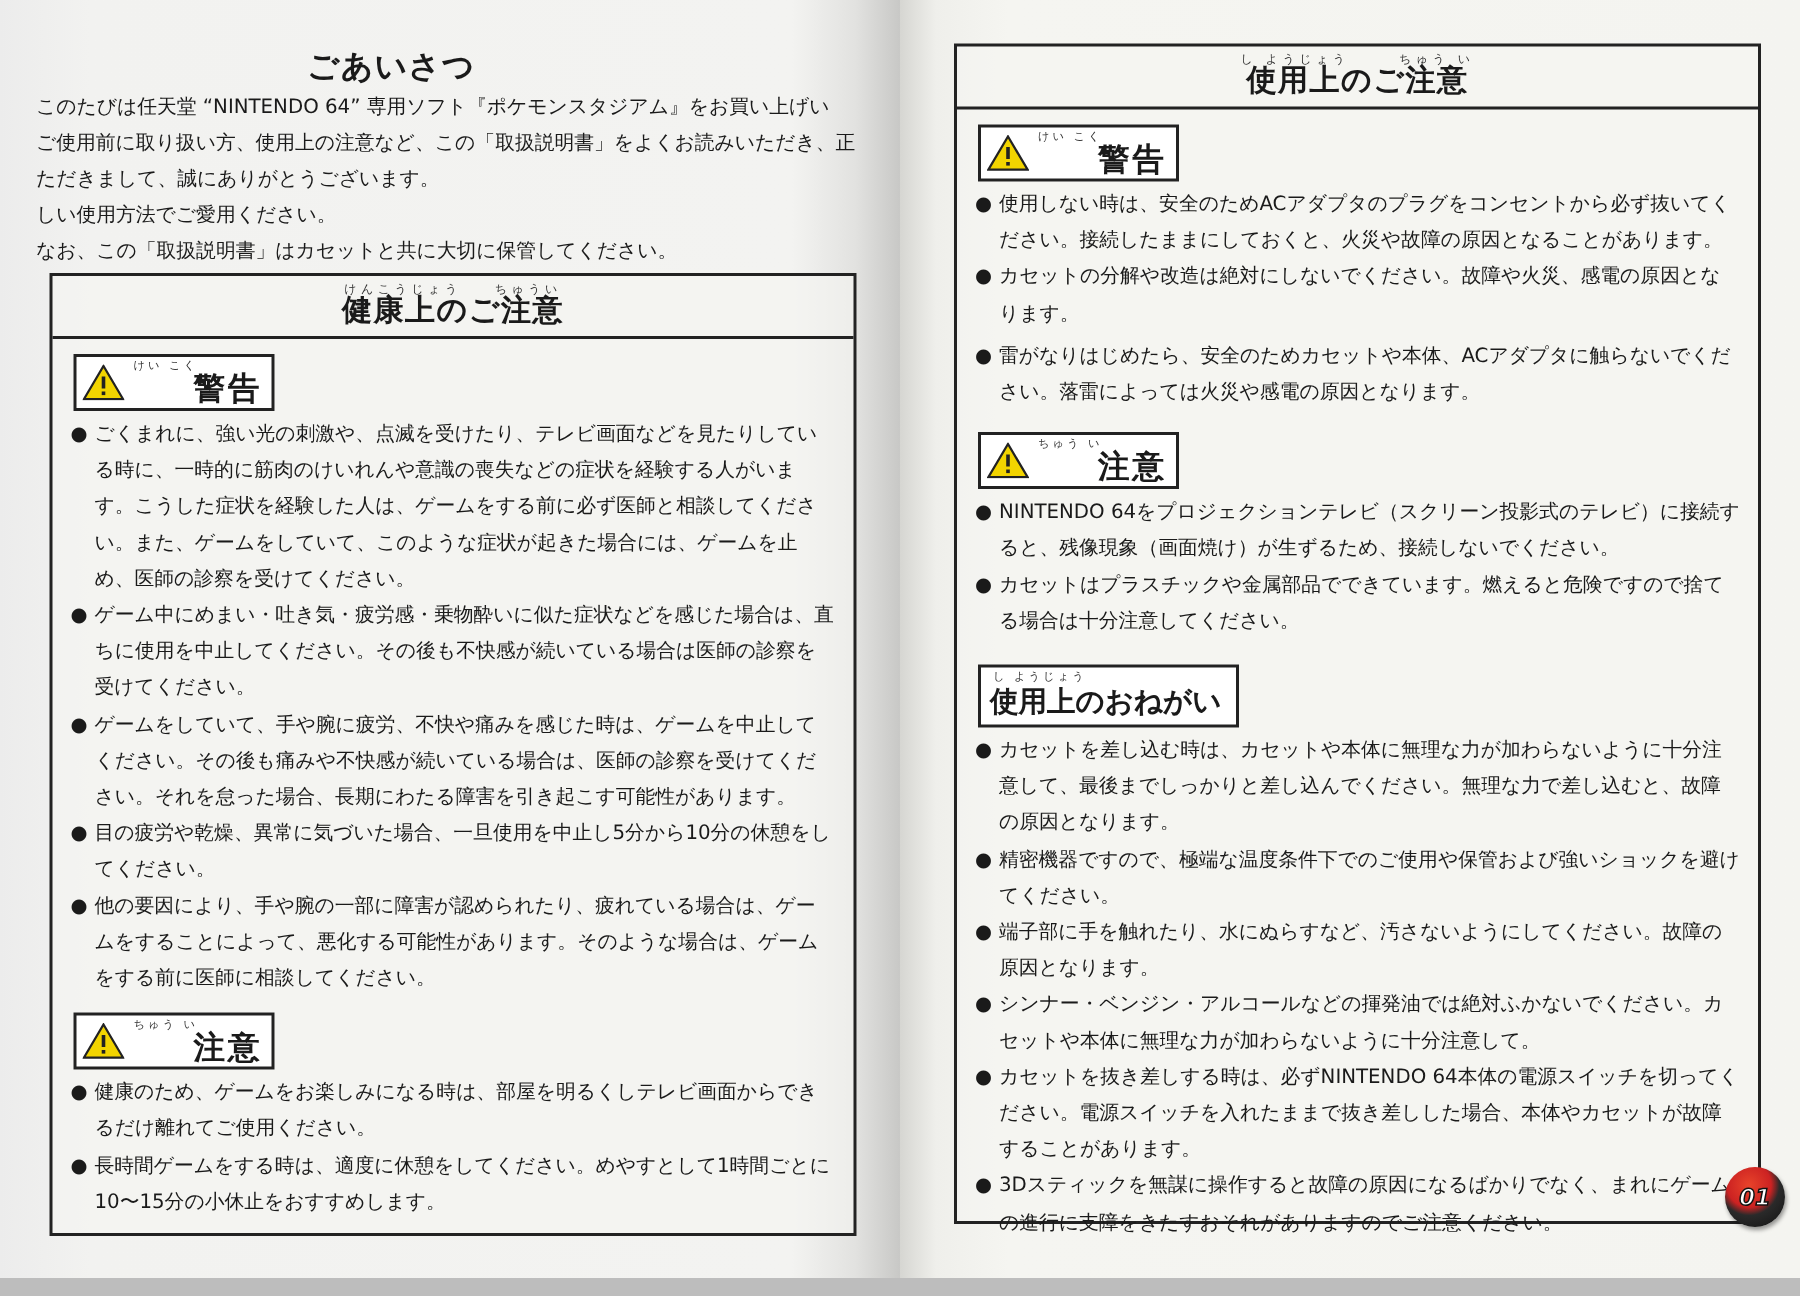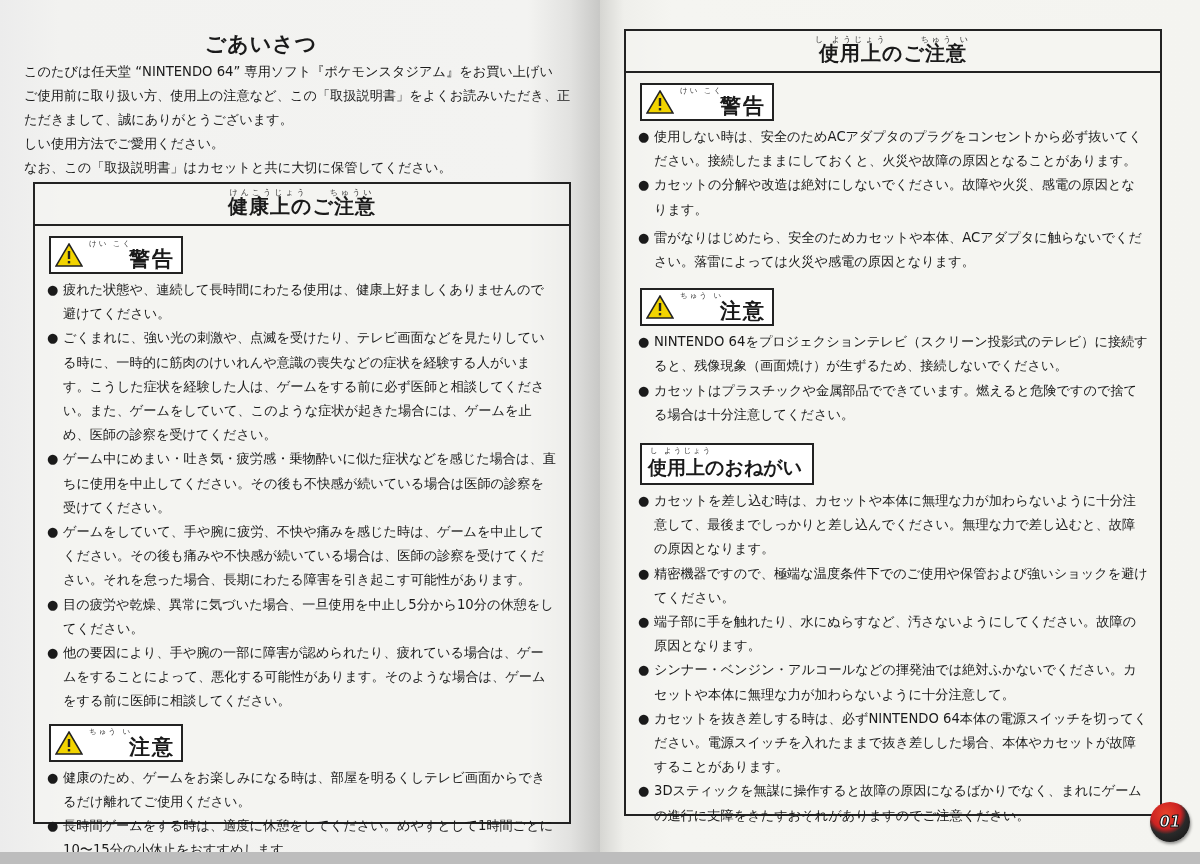--- a/index.html
+++ b/index.html
@@ -33,21 +33,21 @@
   .badge .furi { position: absolute; top: 1px; left: 38px; font-size: 7.5px; letter-spacing: 2px; color: #333; }
 
   .section-head { display: inline-block; border: 2px solid #222; background: #fff; padding: 10px 10px 2px 6px; margin: 10px 0 4px 14px; position: relative; }
   .section-head .label { font-size: 19px; font-weight: bold; }
   .section-head .furi { position: absolute; top: 1px; left: 8px; font-size: 7.5px; letter-spacing: 2px; color: #333; }
 
   ul.items { list-style: none; padding: 0 12px 0 12px; }
   ul.items li { font-size: 13.2px; line-height: 24.2px; padding-left: 16px; text-indent: -16px; }
   ul.items li::before { content: "●"; display: inline-block; width: 16px; text-indent: 0; font-size: 13px; }
 
-  .page-num { position: absolute; left: 1150px; top: 802px; width: 40px; height: 40px; border-radius: 50%;
+  .page-num { position: absolute; left: 1150px; top: 778px; width: 40px; height: 40px; border-radius: 50%;
     background: radial-gradient(circle at 40% 30%, #e8432a 0%, #c22 40%, #2a2a2a 55%, #111 100%);
     display: flex; align-items: center; justify-content: center; box-shadow: 1px 2px 3px rgba(0,0,0,0.4); }
   .page-num span { color: #fff; font-weight: bold; font-style: italic; font-size: 15px; -webkit-text-stroke: 1px #111; }
 </style>
 </head>
 <body>
 
 <div class="spread">
 
   <div class="page page-left">
@@ -69,21 +69,20 @@
       <div class="badge">
         <span class="furi">けい こく</span>
         <svg class="tri" viewBox="0 0 28 24">
             <polygon points="14,1 27,23 1,23" fill="#f2d400" stroke="#222" stroke-width="1.5"></polygon>
             <rect x="12.8" y="8" width="2.4" height="8" fill="#222"></rect>
             <rect x="12.8" y="18" width="2.4" height="2.4" fill="#222"></rect>
           </svg>
         <span class="label">警告</span>
       </div>
       <ul class="items">
-        <li>疲れた状態や、連続して長時間にわたる使用は、健康上好ましくありませんので避けてください。</li>
         <li>ごくまれに、強い光の刺激や、点滅を受けたり、テレビ画面などを見たりしている時に、一時的に筋肉のけいれんや意識の喪失などの症状を経験する人がいます。こうした症状を経験した人は、ゲームをする前に必ず医師と相談してください。また、ゲームをしていて、このような症状が起きた場合には、ゲームを止め、医師の診察を受けてください。</li>
         <li>ゲーム中にめまい・吐き気・疲労感・乗物酔いに似た症状などを感じた場合は、直ちに使用を中止してください。その後も不快感が続いている場合は医師の診察を受けてください。</li>
         <li>ゲームをしていて、手や腕に疲労、不快や痛みを感じた時は、ゲームを中止してください。その後も痛みや不快感が続いている場合は、医師の診察を受けてください。それを怠った場合、長期にわたる障害を引き起こす可能性があります。</li>
         <li>目の疲労や乾燥、異常に気づいた場合、一旦使用を中止し5分から10分の休憩をしてください。</li>
         <li>他の要因により、手や腕の一部に障害が認められたり、疲れている場合は、ゲームをすることによって、悪化する可能性があります。そのような場合は、ゲームをする前に医師に相談してください。</li>
       </ul>
 
       <div class="badge">
         <span class="furi">ちゅう い</span>
         <svg class="tri" viewBox="0 0 28 24">
@@ -94,21 +93,21 @@
         <span class="label">注意</span>
       </div>
       <ul class="items">
         <li>健康のため、ゲームをお楽しみになる時は、部屋を明るくしテレビ画面からできるだけ離れてご使用ください。</li>
         <li>長時間ゲームをする時は、適度に休憩をしてください。めやすとして1時間ごとに10〜15分の小休止をおすすめします。</li>
       </ul>
     </div>
   </div>
 
   <div class="page page-right">
-    <div class="box box-right" style="left:24px;">
+    <div class="box box-right" style="left:36px;">
       <div class="box-head">
         <span class="ruby-title">し ようじょう　　　ちゅう い</span>
         <span class="title">使用上のご注意</span>
       </div>
 
       <div class="badge">
         <span class="furi">けい こく</span>
         <svg class="tri" viewBox="0 0 28 24">
             <polygon points="14,1 27,23 1,23" fill="#f2d400" stroke="#222" stroke-width="1.5"></polygon>
             <rect x="12.8" y="8" width="2.4" height="8" fill="#222"></rect>

